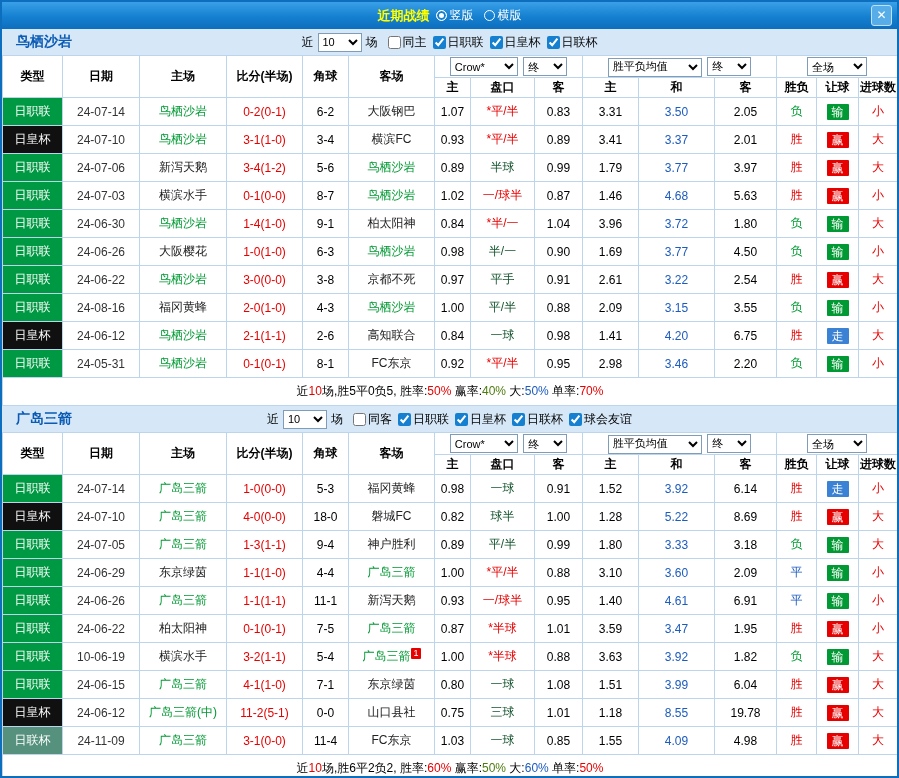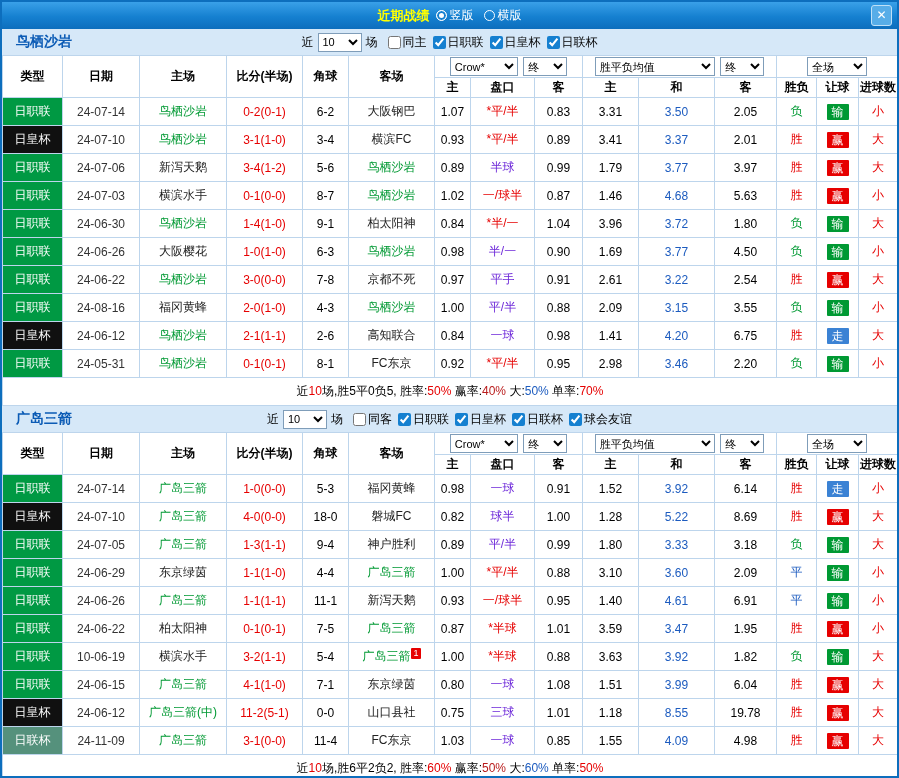--- a/index.html
+++ b/index.html
@@ -21,33 +21,33 @@
   .count-sel{width:44px;}
   .cbs{display:inline-flex;align-items:center;}
   .cb{display:inline-flex;align-items:center;margin-left:6px;cursor:pointer;}
   .cb input{width:13px;height:13px;margin:0 2px 0 0;accent-color:#1580d0;}
   
   table.results{width:100%;border-collapse:collapse;table-layout:fixed;background:#fff;border:1px solid #9dc0e0;}
   .results th,.results td{border:1px solid #bdd5ec;text-align:center;white-space:nowrap;overflow:hidden;padding:0;}
   .results thead tr.r1 th{height:21px;font-weight:bold;font-size:12px;color:#000;}
   .results thead tr.r2 th{height:19px;font-weight:bold;font-size:12px;color:#000;}
   .selcell select{margin:0 1px;}
-  .sel-book{width:68px;} .sel-final{width:44px;} .sel-avg{width:120px;} .sel-scope{width:60px;}
+  .sel-book{width:68px;} .sel-final{width:44px;} .sel-avg{width:94px;font-family:Liberation Mono, monospace;} .sel-scope{width:60px;}
   .results td{height:27px;font-size:12px;color:#000;}
   td.type{color:#fff;}
   td.team{color:#222;} td.team.tracked{color:#009933;}
   td.date{color:#333;}
   td.score{color:#e60000;}
   td.draw{color:#1c5bbf;}
-  td.hc-red{color:#e60000;} td.hc-blue{color:#6d28d9;}
+  td.hc-red{color:#e60000;} td.hc-blue{color:#14532d;}
   td.ou{color:#e60000;}
   .abadge{display:inline-block;min-width:16px;padding:1px 3px;line-height:14px;color:#fff;border-radius:1px;}
   .card{display:inline-block;background:#e60000;color:#fff;font-size:9px;line-height:11px;padding:0 2px;margin-left:1px;vertical-align:top;border-radius:1px;}
   tfoot td{height:23px;background:#fff;font-size:12px;}
-  .c-k{color:#000;} .c-r{color:#e60000;} .c-g{color:#b91c1c;} .c-b{color:#1c5bbf;}
+  .c-k{color:#000;} .c-r{color:#e60000;} .c-g{color:#4d7c0f;} .c-b{color:#1c5bbf;}
 </style>
 </head>
 <body>
 
 <div class="popup">
 
   <div class="titlebar">
     <span class="title">近期战绩</span>
     <span class="radio-group">
       <span class="radio">
@@ -243,21 +243,21 @@
               <td>4.50</td>
               <td style="color: rgb(0, 153, 51);">负</td>
               <td><span class="abadge" style="background: rgb(0, 153, 51);">输</span></td>
               <td class="ou">小</td>
             </tr>
             <tr>
               <td class="type" style="background: rgb(0, 153, 67);">日职联</td>
               <td class="date">24-06-22</td>
               <td class="team tracked">鸟栖沙岩</td>
               <td class="score">3-0(0-0)</td>
-              <td>7-8</td>
+              <td>3-8</td>
               <td class="team">京都不死</td>
               <td>0.97</td>
               <td class="hc-blue">平手</td>
               <td>0.91</td>
               <td>2.61</td>
               <td class="draw">3.22</td>
               <td>2.54</td>
               <td style="color: rgb(230, 0, 0);">胜</td>
               <td><span class="abadge" style="background: rgb(230, 0, 0);">赢</span></td>
               <td class="ou">大</td>

